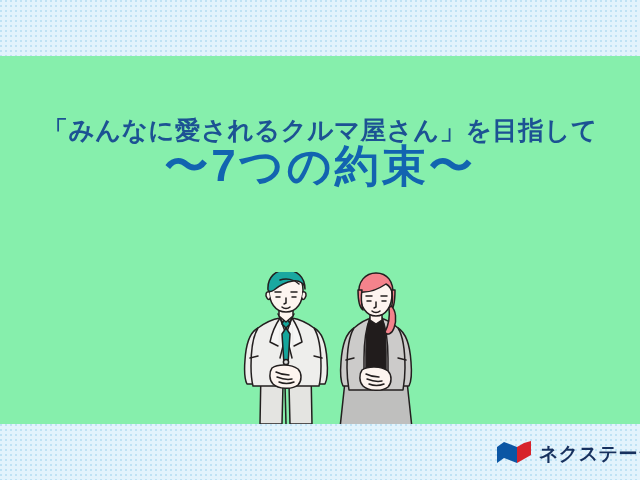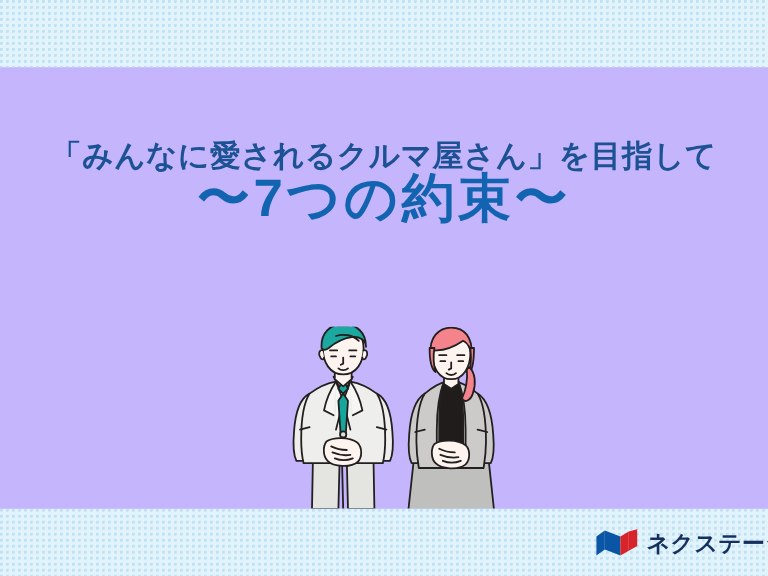--- a/index.html
+++ b/index.html
@@ -8,21 +8,21 @@
     background: #ffffff;
   }
   body {
     font-family: "Liberation Sans", "DejaVu Sans", sans-serif;
   }
   #stage {
     position: relative;
     width: 640px;
     height: 480px;
     overflow: hidden;
-    background: #c4b5fd;
+    background: #86efac;
   }
 
   
   .dot-band {
     position: absolute;
     left: 0;
     width: 640px;
     background-color: #e2f3fc;
     background-image:
       radial-gradient(circle at 1.2px 1.2px, #bfe2f4 1.15px, rgba(191,226,244,0) 1.3px);

